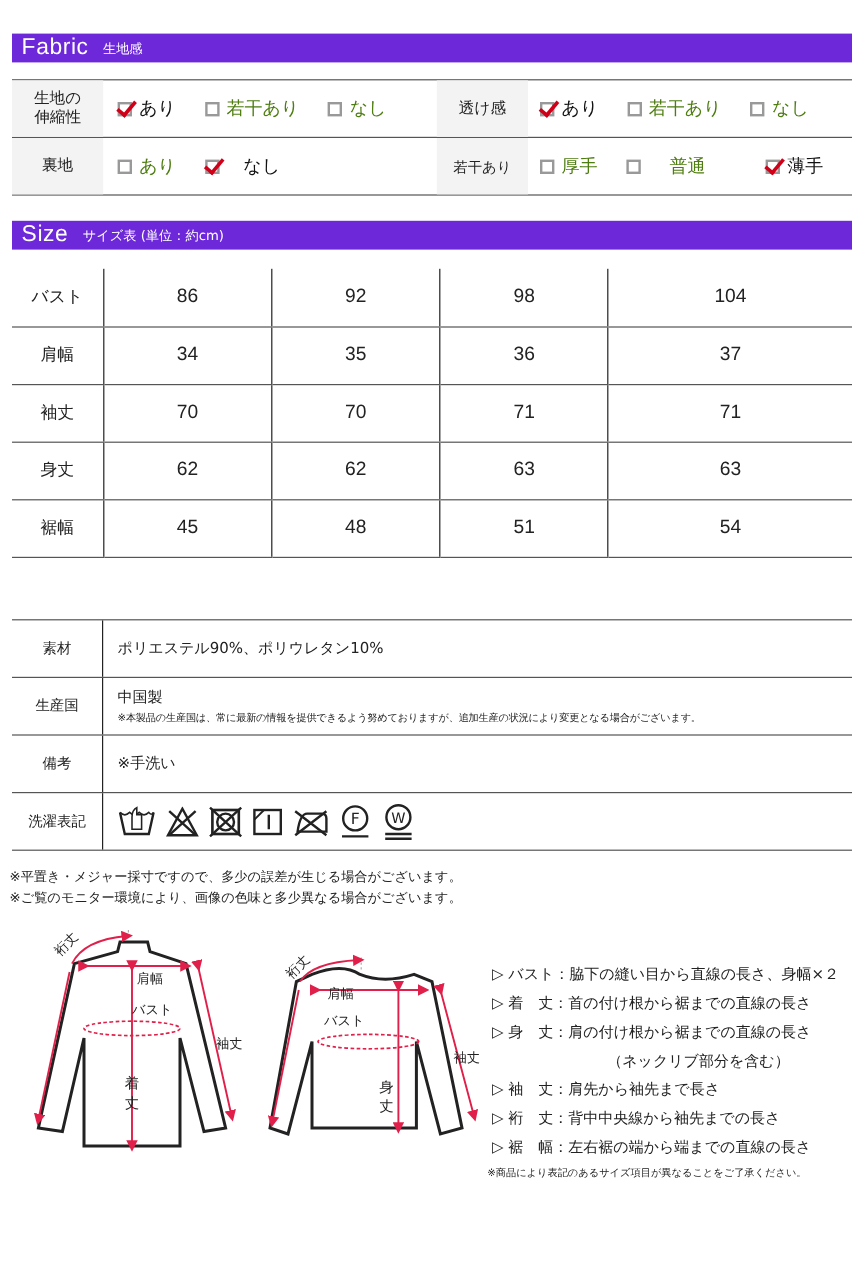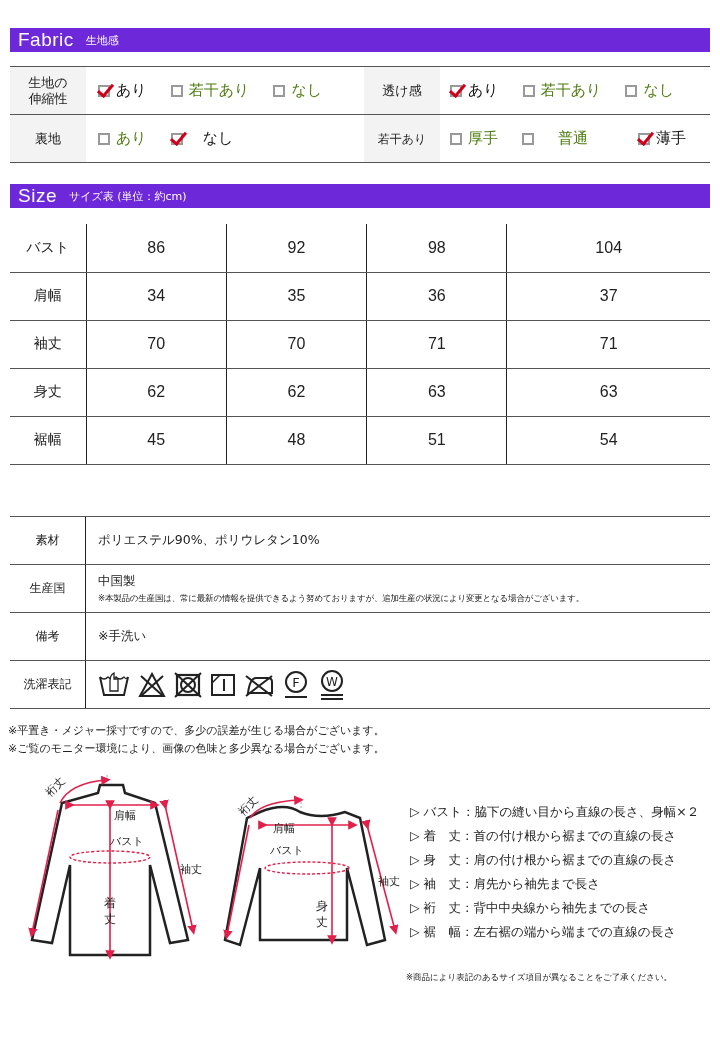--- a/index.html
+++ b/index.html
@@ -269,18 +269,19 @@
   <text x="55" y="74" font-size="11" fill="#222">バスト</text>
   <text x="163" y="105" font-size="11" fill="#222">袖丈</text>
   <text x="101" y="130" font-size="12" fill="#222">身</text>
   <text x="101" y="146" font-size="12" fill="#222">丈</text>
 </svg>
 
 <div class="legend">
   <div>▷ バスト：脇下の縫い目から直線の長さ、身幅×２</div>
   <div>▷ 着　丈：首の付け根から裾までの直線の長さ</div>
   <div>▷ 身　丈：肩の付け根から裾までの直線の長さ</div>
+  <div class="sub">（ネックリブ部分を含む）</div>
   <div>▷ 袖　丈：肩先から袖先まで長さ</div>
   <div>▷ 裄　丈：背中中央線から袖先までの長さ</div>
   <div>▷ 裾　幅：左右裾の端から端までの直線の長さ</div>
 </div>
 
 <div class="foot">※商品により表記のあるサイズ項目が異なることをご了承ください。</div>
 
 </body></html>

